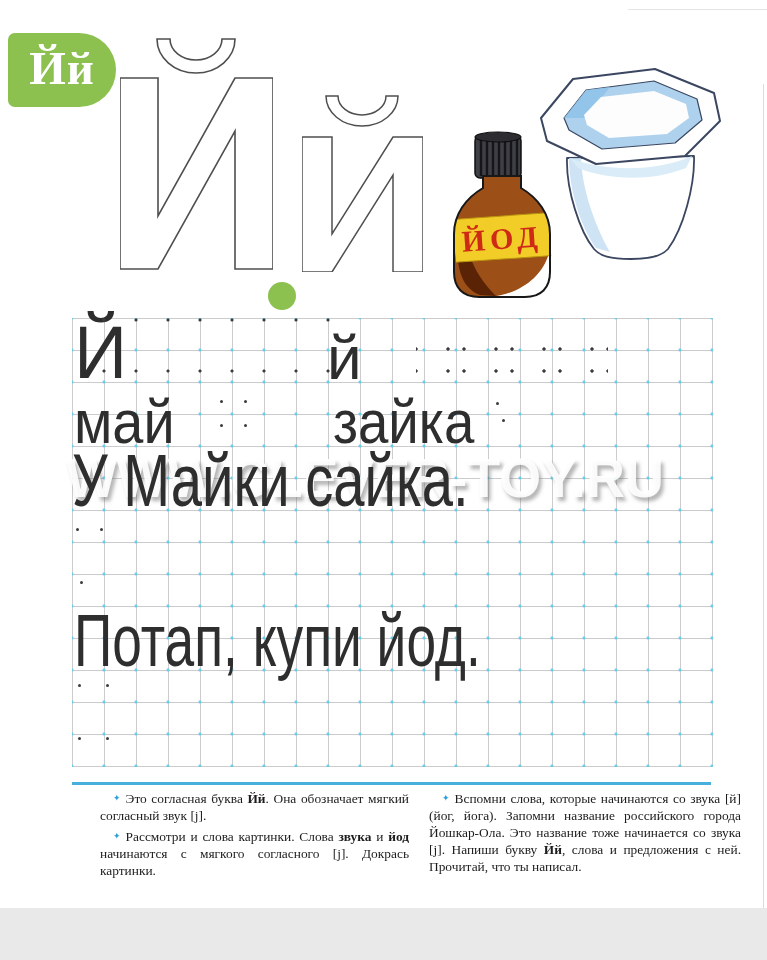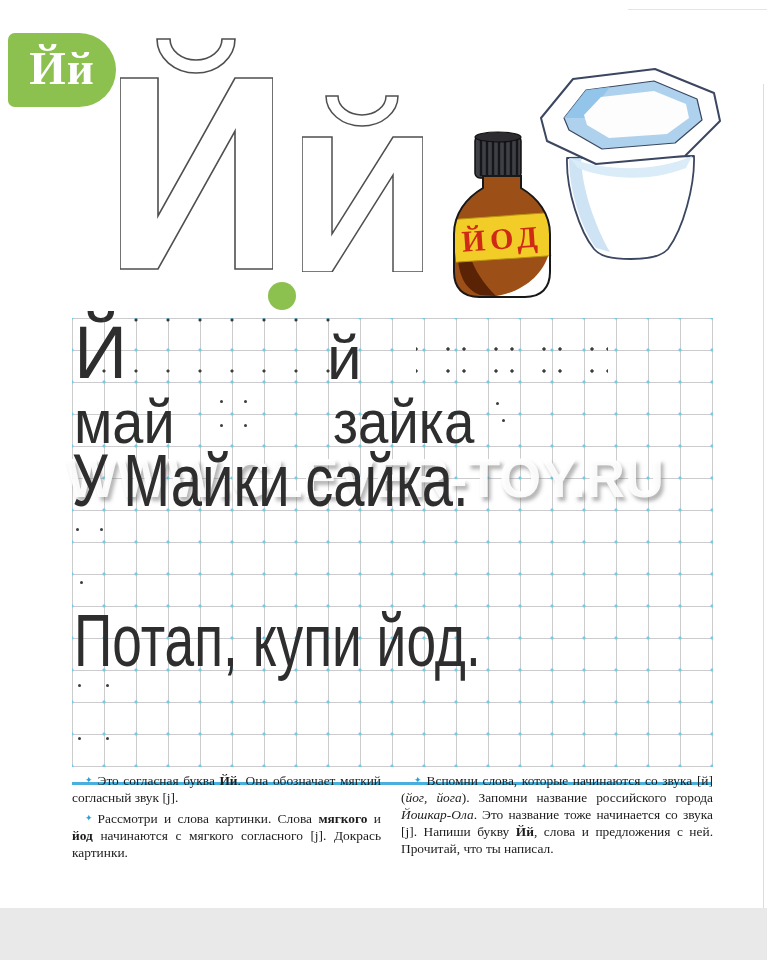--- a/index.html
+++ b/index.html
@@ -34,28 +34,28 @@
   .dstrip{position:absolute;z-index:3;height:4px;
      background-image:radial-gradient(circle,#3c3c3c 1.3px,transparent 1.8px);
      background-size:32px 4px;}
   .pstrip{position:absolute;z-index:3;height:4px;
      background-image:radial-gradient(circle,#3c3c3c 1.4px,transparent 1.9px),
                       radial-gradient(circle,#3c3c3c 1.4px,transparent 1.9px);
      background-size:48px 4px,48px 4px;background-position:8px 0,24px 0;}
   .dot{position:absolute;z-index:3;width:3.4px;height:3.4px;border-radius:50%;background:#3c3c3c;}
   
   .sep{position:absolute;left:72px;top:782px;width:639px;height:3px;}
-  .col{position:absolute;top:773px;z-index:3;font-family:"Liberation Serif",serif;
-       font-size:13.4px;line-height:1.26;color:#1c1c1c;text-align:justify;}
+  .col{position:absolute;top:791px;z-index:3;font-family:"Liberation Serif",serif;
+       font-size:13.4px;line-height:1.26;color:#1c1c1c;text-align:justify;margin-left:28px;}
   .col-l{left:72px;width:309px;}
   .col-r{left:401px;width:312px;}
   .instr{margin:0 0 4px 0;text-indent:13px;}
   .instr .bullet{font-size:9px;position:relative;top:-2px;margin-right:5px;font-style:normal;}
   .instr .bold{font-weight:700;}
-  .instr .italic{font-style:italic;}
+  .instr .italic{}
   .pageno{position:absolute;left:379px;top:921px;width:29px;height:29px;border-radius:50%;
           display:flex;align-items:center;justify-content:center;z-index:3;
           font-family:"Liberation Serif",serif;font-size:15px;color:#333;box-sizing:border-box;}
   
   .edge-r{position:absolute;left:763px;top:84px;width:1px;height:876px;background:#dcdcdc;}
   .edge-t{position:absolute;left:628px;top:9px;width:139px;height:1px;background:#e4e4e4;}
   svg{display:block;}
   .art{position:absolute;}
 </style>
 </head>
@@ -151,21 +151,21 @@
     <div class="dot" style="left:100px;top:528px;"></div>
   <div class="dot" style="left:80px;top:581px;"></div>
   <div class="dot" style="left:78px;top:684px;"></div>
     <div class="dot" style="left:106px;top:684px;"></div>
   <div class="dot" style="left:78px;top:737px;"></div>
     <div class="dot" style="left:106px;top:737px;"></div>
 
   <div class="sep" style="background: rgb(73, 176, 222);"></div>
   <div class="col col-l">
       <p class="instr"><span class="bullet" style="color: rgb(42, 160, 216);">✦</span><span>Это согласная буква </span><span class="bold">Йй</span><span>. Она обозначает мягкий согласный звук [j].</span></p>
-      <p class="instr"><span class="bullet" style="color: rgb(42, 160, 216);">✦</span><span>Рассмотри и слова картинки. Слова </span><span class="bold">мягкого</span><span> и </span><span class="bold">йод</span><span> начинаются с мягкого согласного [j]. Докрась картинки.</span></p>
+      <p class="instr"><span class="bullet" style="color: rgb(42, 160, 216);">✦</span><span>Рассмотри и слова картинки. Слова </span><span class="bold">звука</span><span> и </span><span class="bold">йод</span><span> начинаются с мягкого согласного [j]. Докрась картинки.</span></p>
     </div>
   <div class="col col-r">
       <p class="instr"><span class="bullet" style="color: rgb(42, 160, 216);">✦</span><span>Вспомни слова, которые начинаются со звука [й] (</span><span class="italic">йог, йога</span><span>). Запомни название российского города </span><span class="italic">Йошкар-Ола</span><span>. Это название тоже начинается со звука [j]. Напиши букву </span><span class="bold">Йй</span><span>, слова и предложения с ней. Прочитай, что ты написал.</span></p>
     </div>
 
   <div class="pageno" style="border: 2px solid rgb(73, 176, 222);">
     <span>4</span>
   </div>
 
   <div class="edge-r"></div>

